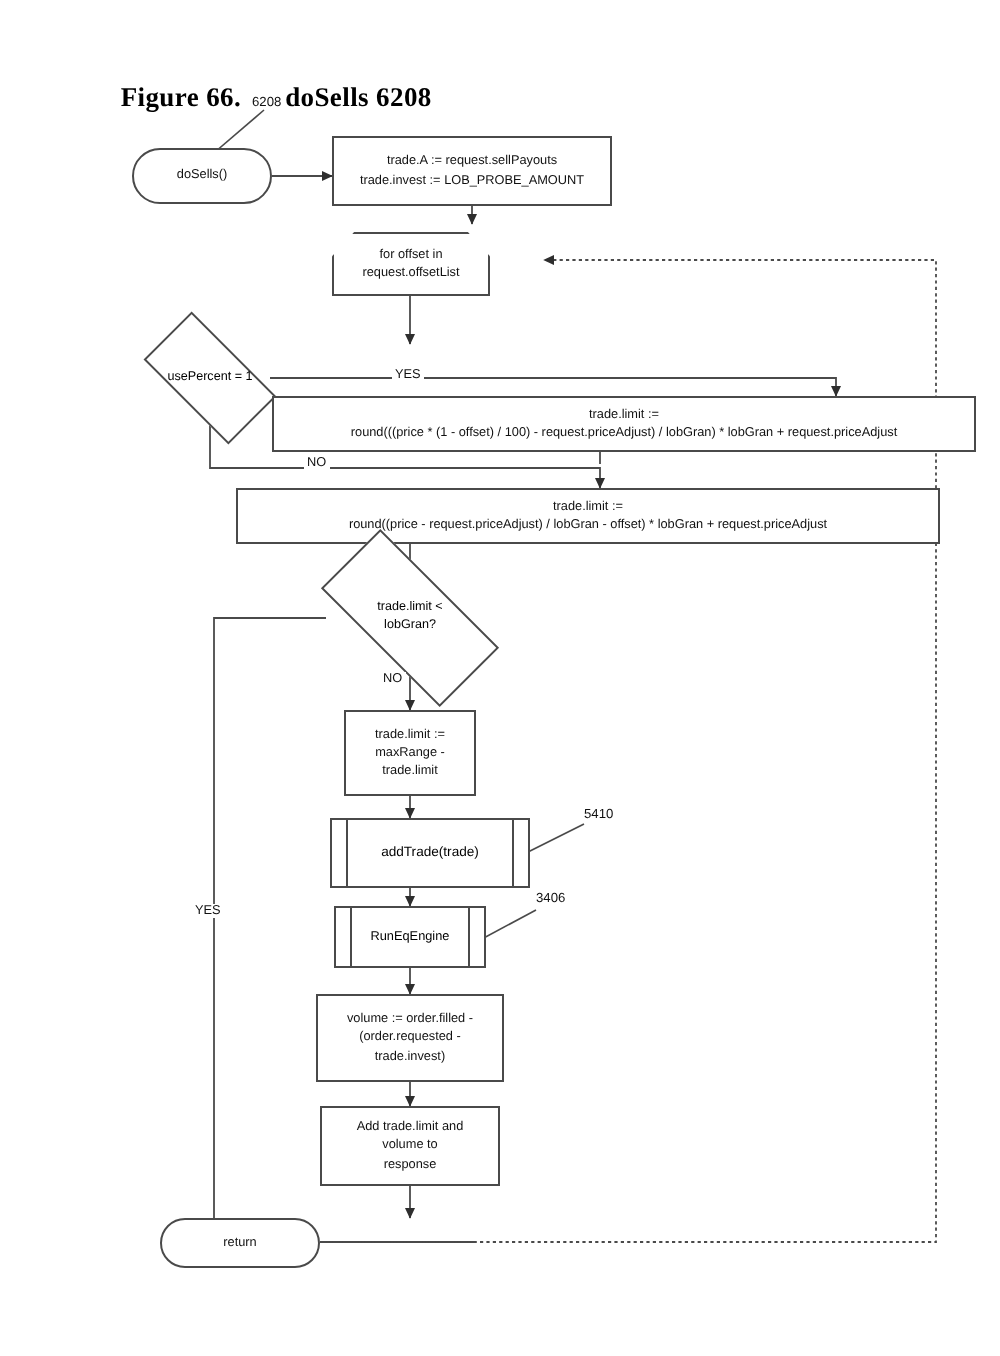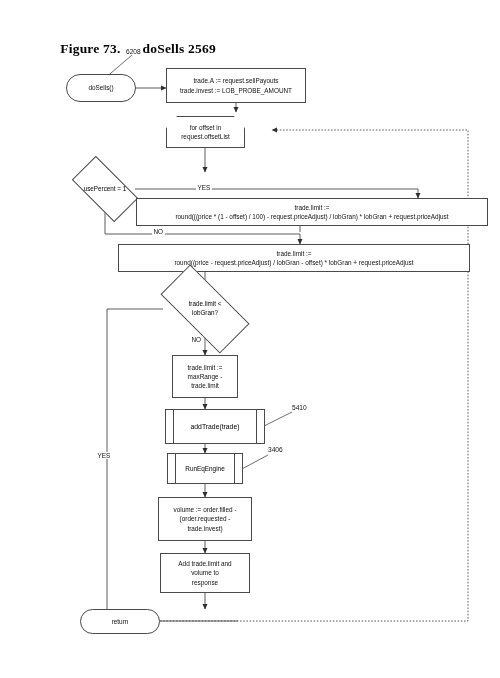--- a/index.html
+++ b/index.html
@@ -102,21 +102,21 @@
     white-space:nowrap;
     color:#111;
   }
 </style>
 </head>
 <body>
 
 <div id="page">
 
   <div class="fig-title">
-    <span class="num">Figure 73.</span><span>doSells 2569</span>
+    <span class="num">Figure 66.</span><span>doSells 6208</span>
   </div>
 
   <svg id="wires" viewBox="0 0 500 678" xmlns="http://www.w3.org/2000/svg">
     <defs>
       <marker id="ah" markerWidth="7" markerHeight="7" refX="5.2" refY="2.6" orient="auto" markerUnits="userSpaceOnUse">
         <path d="M0,0 L5.6,2.6 L0,5.2 z" fill="#2e2e2e"></path>
       </marker>
     </defs>
     <g stroke="#4a4a4a" stroke-width="0.9" fill="none">
 

